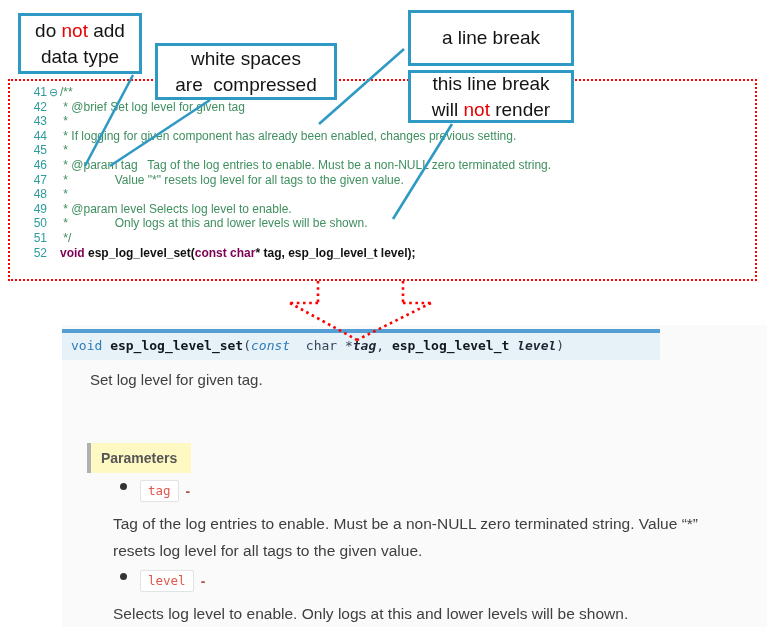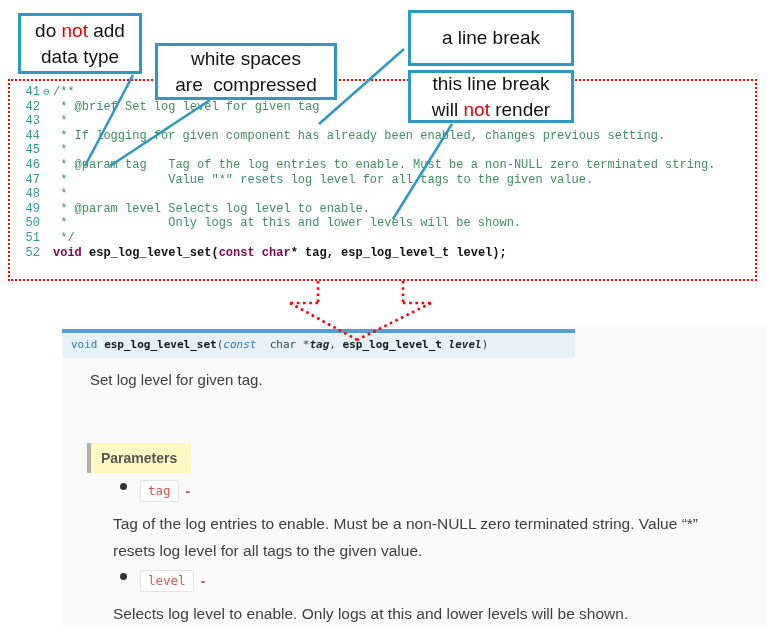--- a/index.html
+++ b/index.html
@@ -6,22 +6,22 @@
   body{
     width:767px;height:637px;position:relative;overflow:hidden;
     background:#ffffff;font-family:"Liberation Sans",sans-serif;
   }
   
   .code-box{
     position:absolute;left:8px;top:79px;width:749px;height:202px;
     border:2px dotted #ff0000;box-sizing:border-box;z-index:1;
   }
   .code{
-    position:absolute;left:16px;top:85px;z-index:1;
-    font-family:Liberation Mono, monospace;font-size:12px;line-height:14.6px;
+    position:absolute;left:23px;top:85px;z-index:1;
+    font-family:Liberation Sans, sans-serif;font-size:12px;line-height:14.6px;
     white-space:pre;
   }
   .code-row{display:flex;}
   .lnum{color:#2f9b9b;width:24px;text-align:right;flex:none;}
   .fold{color:#2f9b9b;width:13px;text-align:center;flex:none;font-size:11px;}
   .ctext{color:#3f8f5f;}
   .codetext{color:#111;}
   .kw{color:#7f0055;font-weight:bold;}
   .fn{color:#111111;font-weight:bold;}
   
@@ -34,24 +34,24 @@
   .callout div{white-space:pre;}
   .red{color:#e80000;}
   
   svg.overlay{position:absolute;left:0;top:0;z-index:4;pointer-events:none;}
   
   .panel{
     position:absolute;left:62px;top:325px;width:705px;height:302px;
     background:#fafafa;z-index:2;color:#3f3f3f;
   }
   .sig{
-    position:absolute;left:0;top:4px;width:513px;box-sizing:border-box;
+    position:absolute;left:0;top:4px;width:598px;box-sizing:border-box;
     background:#e7f1f8;border-top:4px solid #559fd4;
     padding:5px 8px 7px 9px;
-    font-family:"DejaVu Sans Mono",monospace;font-size:11px;white-space:pre;
+    font-family:"DejaVu Sans Mono",monospace;font-size:13px;white-space:pre;
   }
   .sig .s-kw{color:#2d7cb8;}
   .sig .s-kwi{color:#2d7cb8;font-style:italic;}
   .sig .s-name{color:#101820;font-weight:bold;}
   .sig .s-type{color:#101820;font-weight:bold;}
   .sig .s-param{color:#1c2833;font-weight:bold;font-style:italic;}
   .sig .s-p{color:#33475b;}
   .doc-p{position:absolute;left:26px;font-size:15px;color:#3f3f3f;margin:2px;}
   .params-label{
     position:absolute;left:25px;top:118px;

